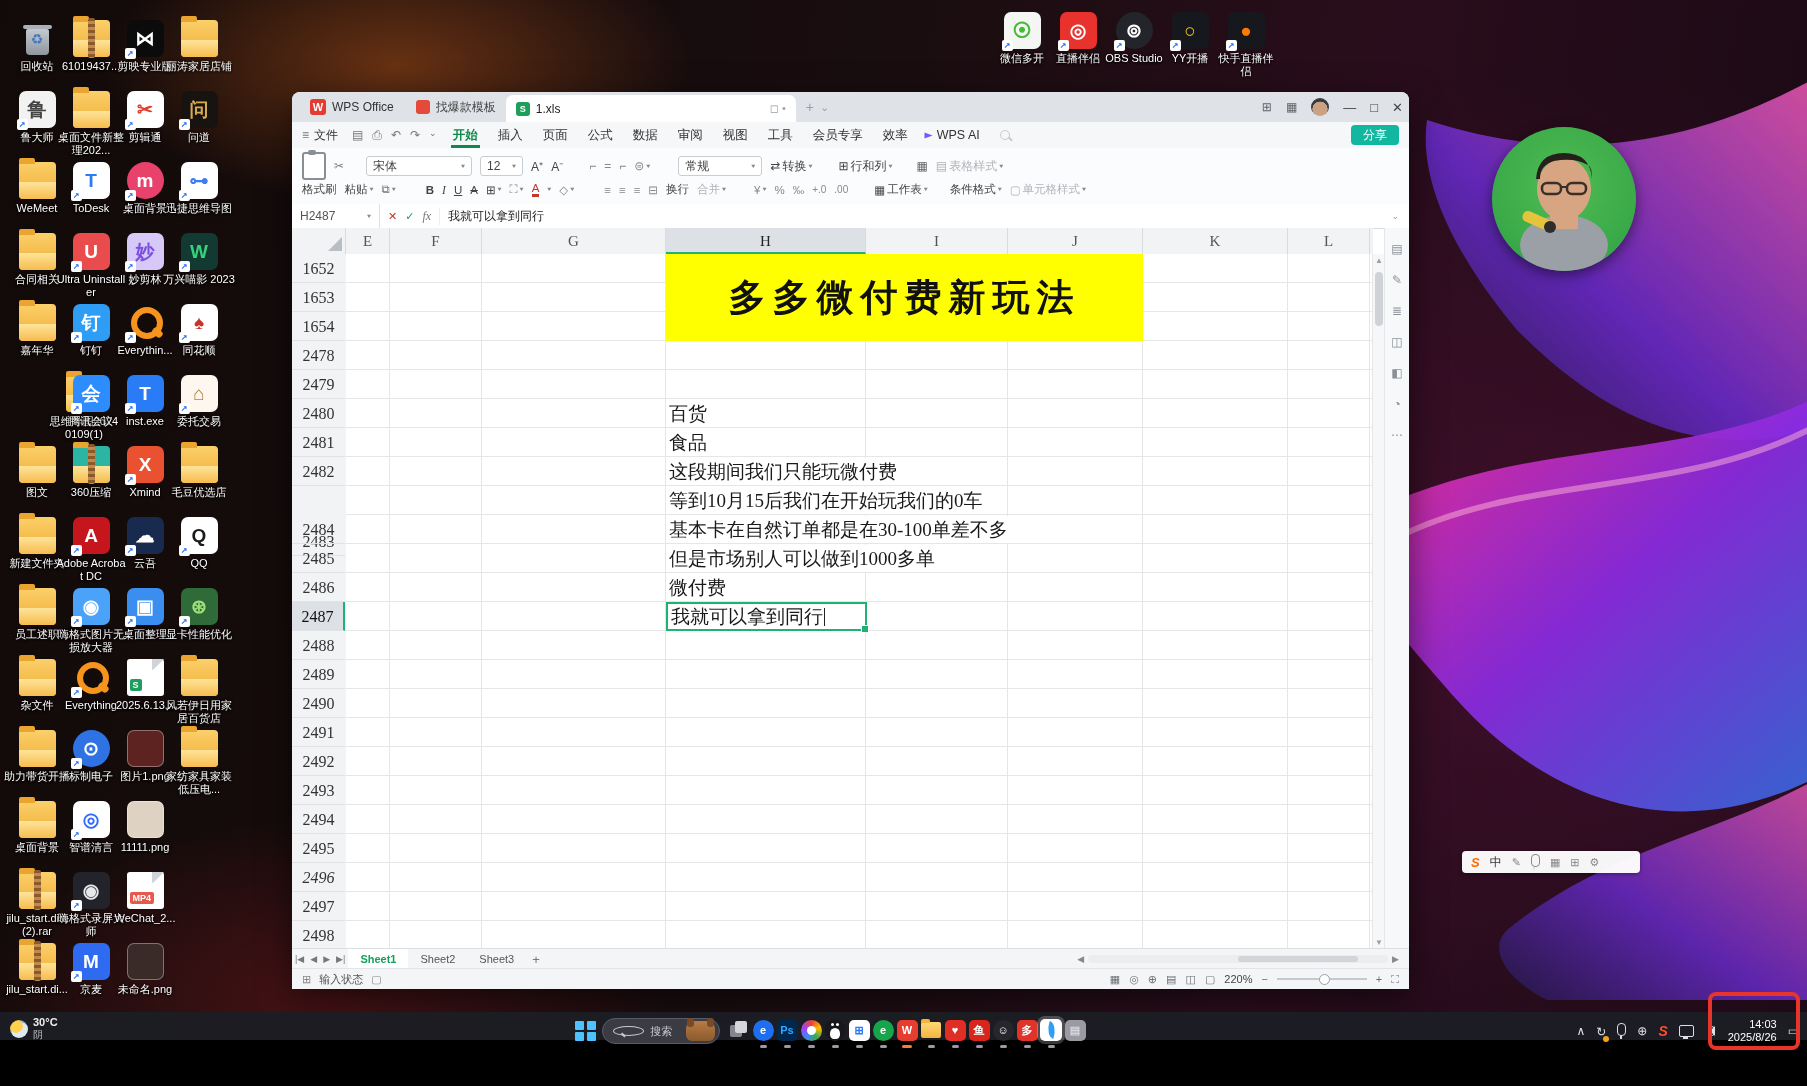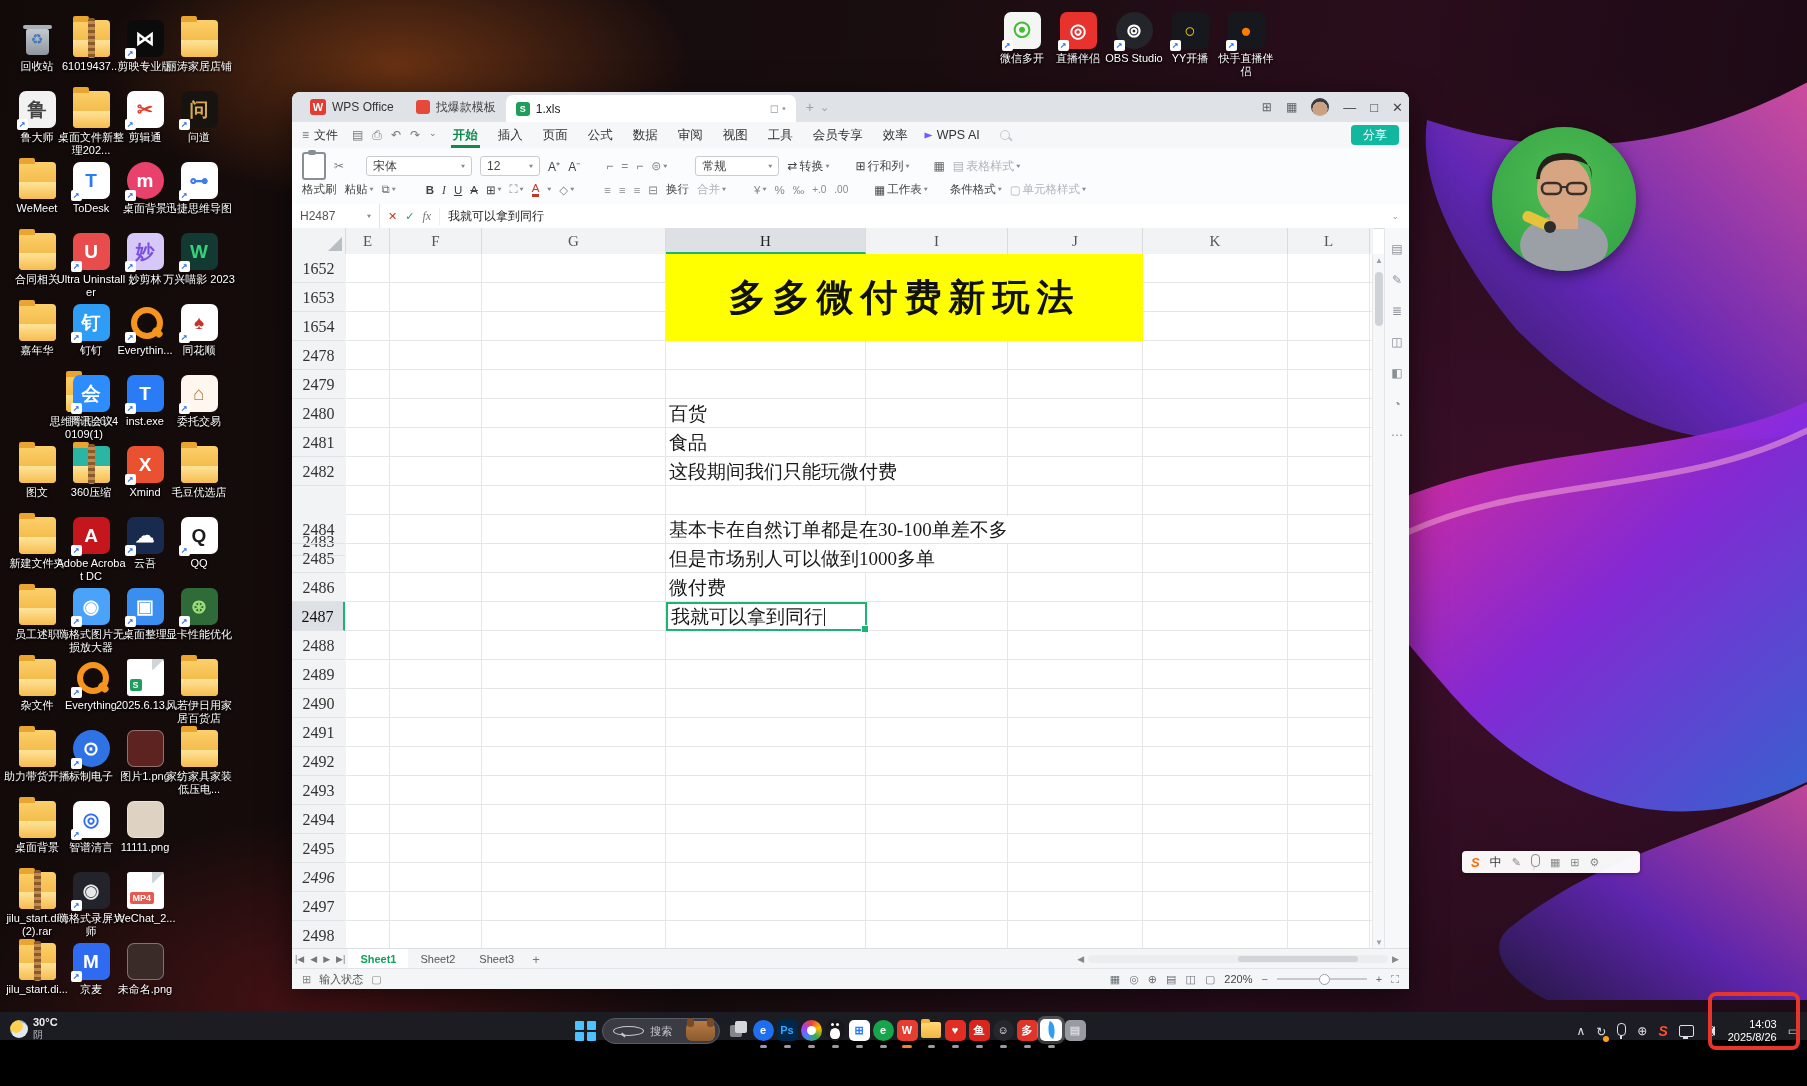--- a/index.html
+++ b/index.html
@@ -665,21 +665,21 @@
 
   <div id="ribbon">
     <div class="rrow" id="rrow1">
       <span class="clipbig"></span>
       <span style="color:#777">✂</span>
       <span style="width:6px"></span>
       <span class="dbox" style="width:106px">
           <span>宋体</span>
           <span class="caret">▾</span>
         </span>
-      <span class="dbox" style="width:60px">
+      <span class="dbox" style="width:43px">
           <span>12</span>
           <span class="caret">▾</span>
         </span>
       <span class="rbtn">A⁺</span>
       <span class="rbtn">A⁻</span>
       <span style="width:10px"></span>
       <span style="color:#888">⌐</span>
       <span style="color:#888">=</span>
       <span style="color:#888">⌐</span>
       <span class="rbtn" style="color:#888">⊜<span class="caret">▾</span></span>
@@ -844,20 +844,21 @@
         <div class="vline" style="left: 661px;"></div>
         <div class="vline" style="left: 796px;"></div>
         <div class="vline" style="left: 941px;"></div>
         <div class="vline" style="left: 1023px;"></div>
         <div id="banner">
           <span>多多微付费新玩法</span>
         </div>
         <div class="cline" style="top: 146px;">百货</div>
         <div class="cline" style="top: 175px;">食品</div>
         <div class="cline" style="top: 204px;">这段期间我们只能玩微付费</div>
+        <div class="cline" style="top: 233px;">等到10月15后我们在开始玩我们的0车</div>
         <div class="cline" style="top: 262px;">基本卡在自然订单都是在30-100单差不多</div>
         <div class="cline" style="top: 291px;">但是市场别人可以做到1000多单</div>
         <div class="cline" style="top: 320px;">微付费</div>
         <div id="selbox" style="top: 348px;">
           <div class="seltext">我就可以拿到同行<span class="caretline"></span></div>
         </div>
       </div>
     <div id="vscroll">
       <span class="arr" style="top:2px">▲</span>
       <div class="thumb"></div>

